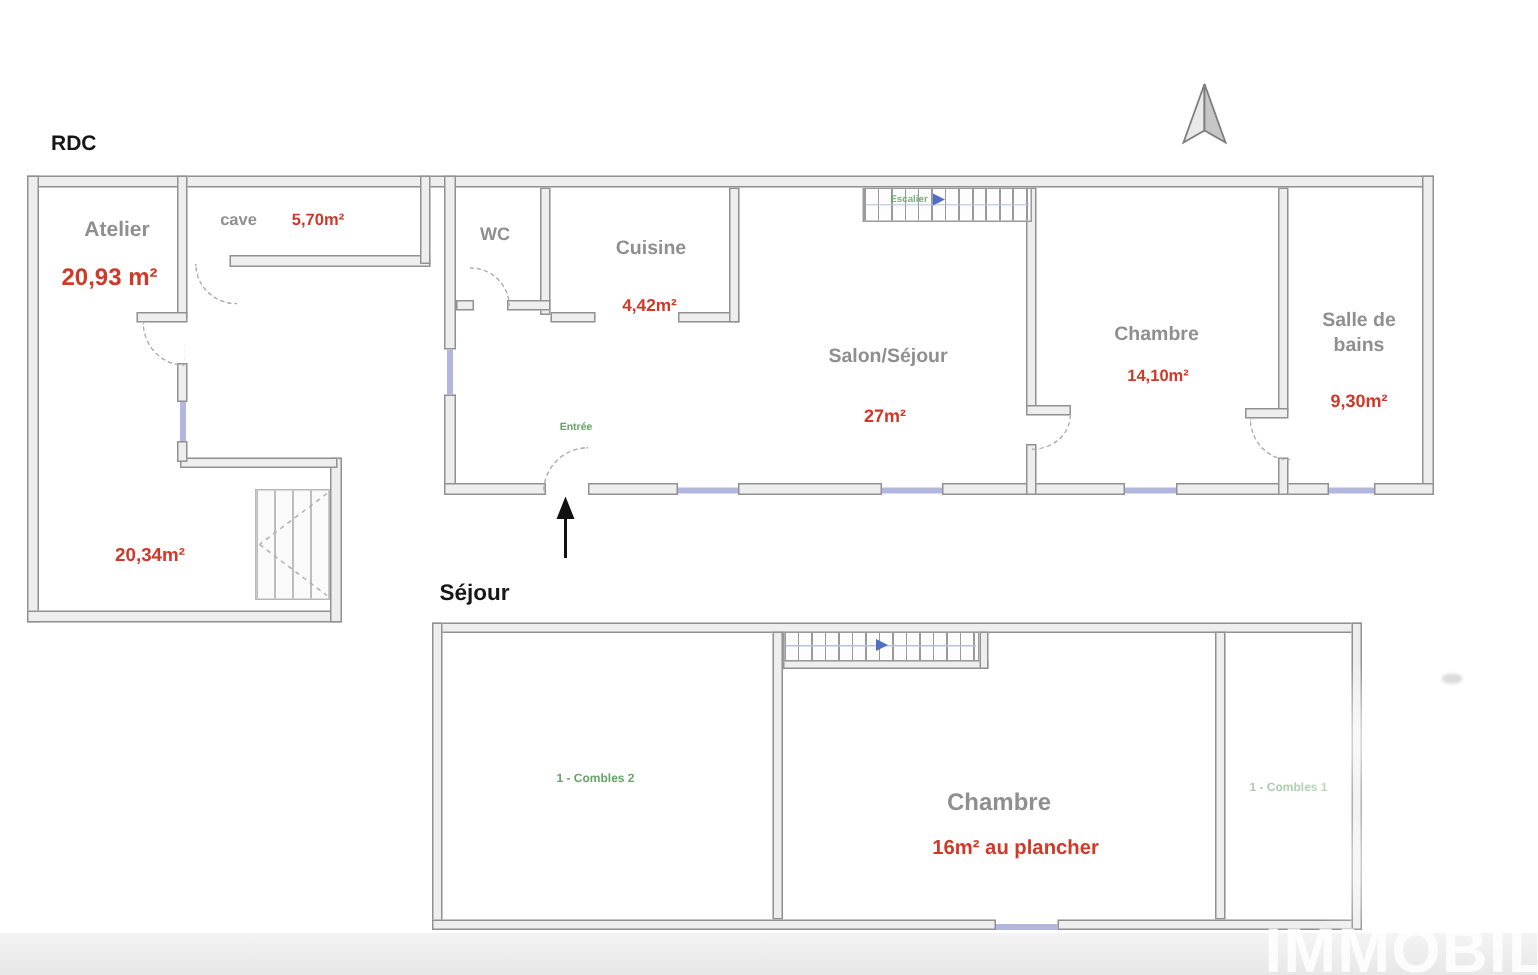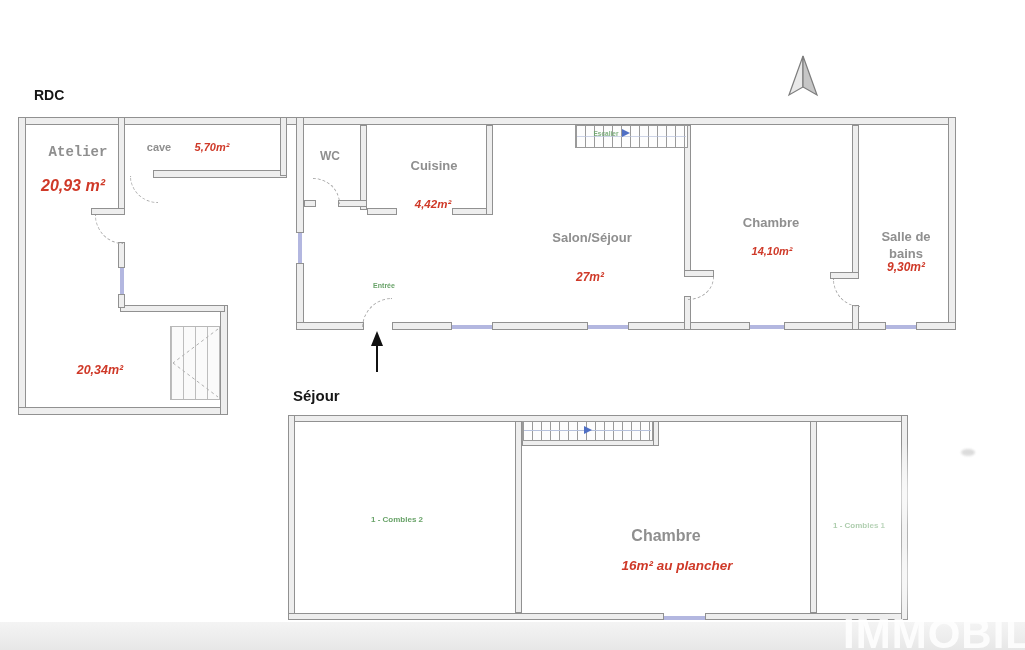--- a/index.html
+++ b/index.html
@@ -15,21 +15,21 @@
   .stairs{position:absolute;background-color:#fdfdfd;border:1px solid #9a9a9a;box-sizing:border-box;
           background-image:repeating-linear-gradient(90deg,#9a9a9a 0 1px,transparent 1px 9px);}
   .stairs-garage{position:absolute;background-color:#fafafa;border:1px solid #b8b8b8;box-sizing:border-box;
           background-image:repeating-linear-gradient(90deg,#bdbdbd 0 1px,transparent 1px 12px);}
   .stairline{position:absolute;height:1px;background:#b6c1dc;}
   .stair-arrow{position:absolute;width:0;height:0;border-left:8px solid #4f6fc4;
           border-top:4px solid transparent;border-bottom:4px solid transparent;}
   .lbl{position:absolute;transform:translate(-50%,-50%);text-align:center;white-space:nowrap;
        font-weight:bold;color:#8f8f8f;}
   .area{position:absolute;transform:translate(-50%,-50%);text-align:right;white-space:nowrap;
-       font-weight:bold;color:#cf3928;font-style:italic;}
+       font-weight:bold;color:#cf3928;}
   .green{position:absolute;transform:translate(-50%,-50%);text-align:center;white-space:nowrap;
        font-weight:bold;color:#69a369;font-size:7.5px;}
   .floor-tag{position:absolute;font-weight:bold;color:#161616;font-size:14px;}
   #title{position:absolute;left:60px;top:16px;font-size:17.5px;color:#1c1c1c;letter-spacing:.2px;}
   #cursor{display:inline-block;width:2.5px;height:19px;background:#efb06e;vertical-align:middle;
           margin-left:1px;margin-top:-3px;}
   #watermark{position:absolute;left:843px;top:610px;font-size:42px;font-weight:bold;color:#ffffff;
           opacity:.88;letter-spacing:1px;}
   #bottom-band{position:absolute;left:0;top:622px;width:1025px;height:28px;
           background:linear-gradient(#f4f4f4,#e7e7e7);}
@@ -108,32 +108,32 @@
   <div class="stairs-garage" style="left:170px;top:326px;width:50px;height:74px;"></div>
   <svg style="left:170px;top:326px;" width="50" height="74">
     <path d="M48,3 L3,37 M3,37 L48,71" stroke="#b0b0b0" stroke-width="1" fill="none" stroke-dasharray="3,3"></path>
   </svg>
 
   <svg style="left:369px;top:331px;" width="16" height="42">
     <line x1="8" y1="41" x2="8" y2="13" stroke="#111" stroke-width="2"></line>
     <polygon points="8,0 2,15 14,15" fill="#111"></polygon>
   </svg>
 
-  <div class="lbl" style="left:78px;top:152px;font-size:14px;font-family:Liberation Mono, monospace;">Atelier</div>
+  <div class="lbl" style="left:78px;top:152px;font-size:14px;">Atelier</div>
   <div class="area" style="left:73px;top:186px;font-size:16px;">20,93 m²</div>
   <div class="lbl" style="left:159px;top:147px;font-size:11px;">cave</div>
   <div class="area" style="left:212px;top:147px;font-size:11px;">5,70m²</div>
   <div class="lbl" style="left:330px;top:156px;font-size:12px;">WC</div>
   <div class="lbl" style="left:434px;top:165px;font-size:13px;">Cuisine</div>
   <div class="area" style="left:433px;top:204px;font-size:11.5px;">4,42m²</div>
   <div class="lbl" style="left:592px;top:237px;font-size:13px;">Salon/Séjour</div>
   <div class="area" style="left:590px;top:277px;font-size:12px;">27m²</div>
   <div class="lbl" style="left:771px;top:222px;font-size:13px;">Chambre</div>
   <div class="area" style="left:772px;top:251px;font-size:11px;">14,10m²</div>
-  <div class="lbl" style="left:906px;top:222px;font-size:13px;white-space:normal;width:76px;line-height:1.3;margin-top:24px;">Salle de bains</div>
+  <div class="lbl" style="left:906px;top:222px;font-size:13px;white-space:normal;width:76px;line-height:1.3;">Salle de bains</div>
   <div class="area" style="left:906px;top:267px;font-size:12px;">9,30m²</div>
   <div class="area" style="left:100px;top:370px;font-size:12.5px;">20,34m²</div>
   <div class="green" style="left:384px;top:285px;font-size:7px;">Entrée</div>
 
   <div class="wall" style="left:288px;top:415px;width:620px;height:7px;"></div>
   <div class="wall" style="left:288px;top:415px;width:7px;height:205px;"></div>
   <div class="wall" style="left:288px;top:613px;width:376px;height:7px;"></div>
   <div class="win" style="left:664px;top:616px;width:41px;height:3.5px;"></div>
   <div class="wall" style="left:705px;top:613px;width:203px;height:7px;"></div>
   <div class="wall" style="left:901px;top:415px;width:7px;height:205px;"></div>

